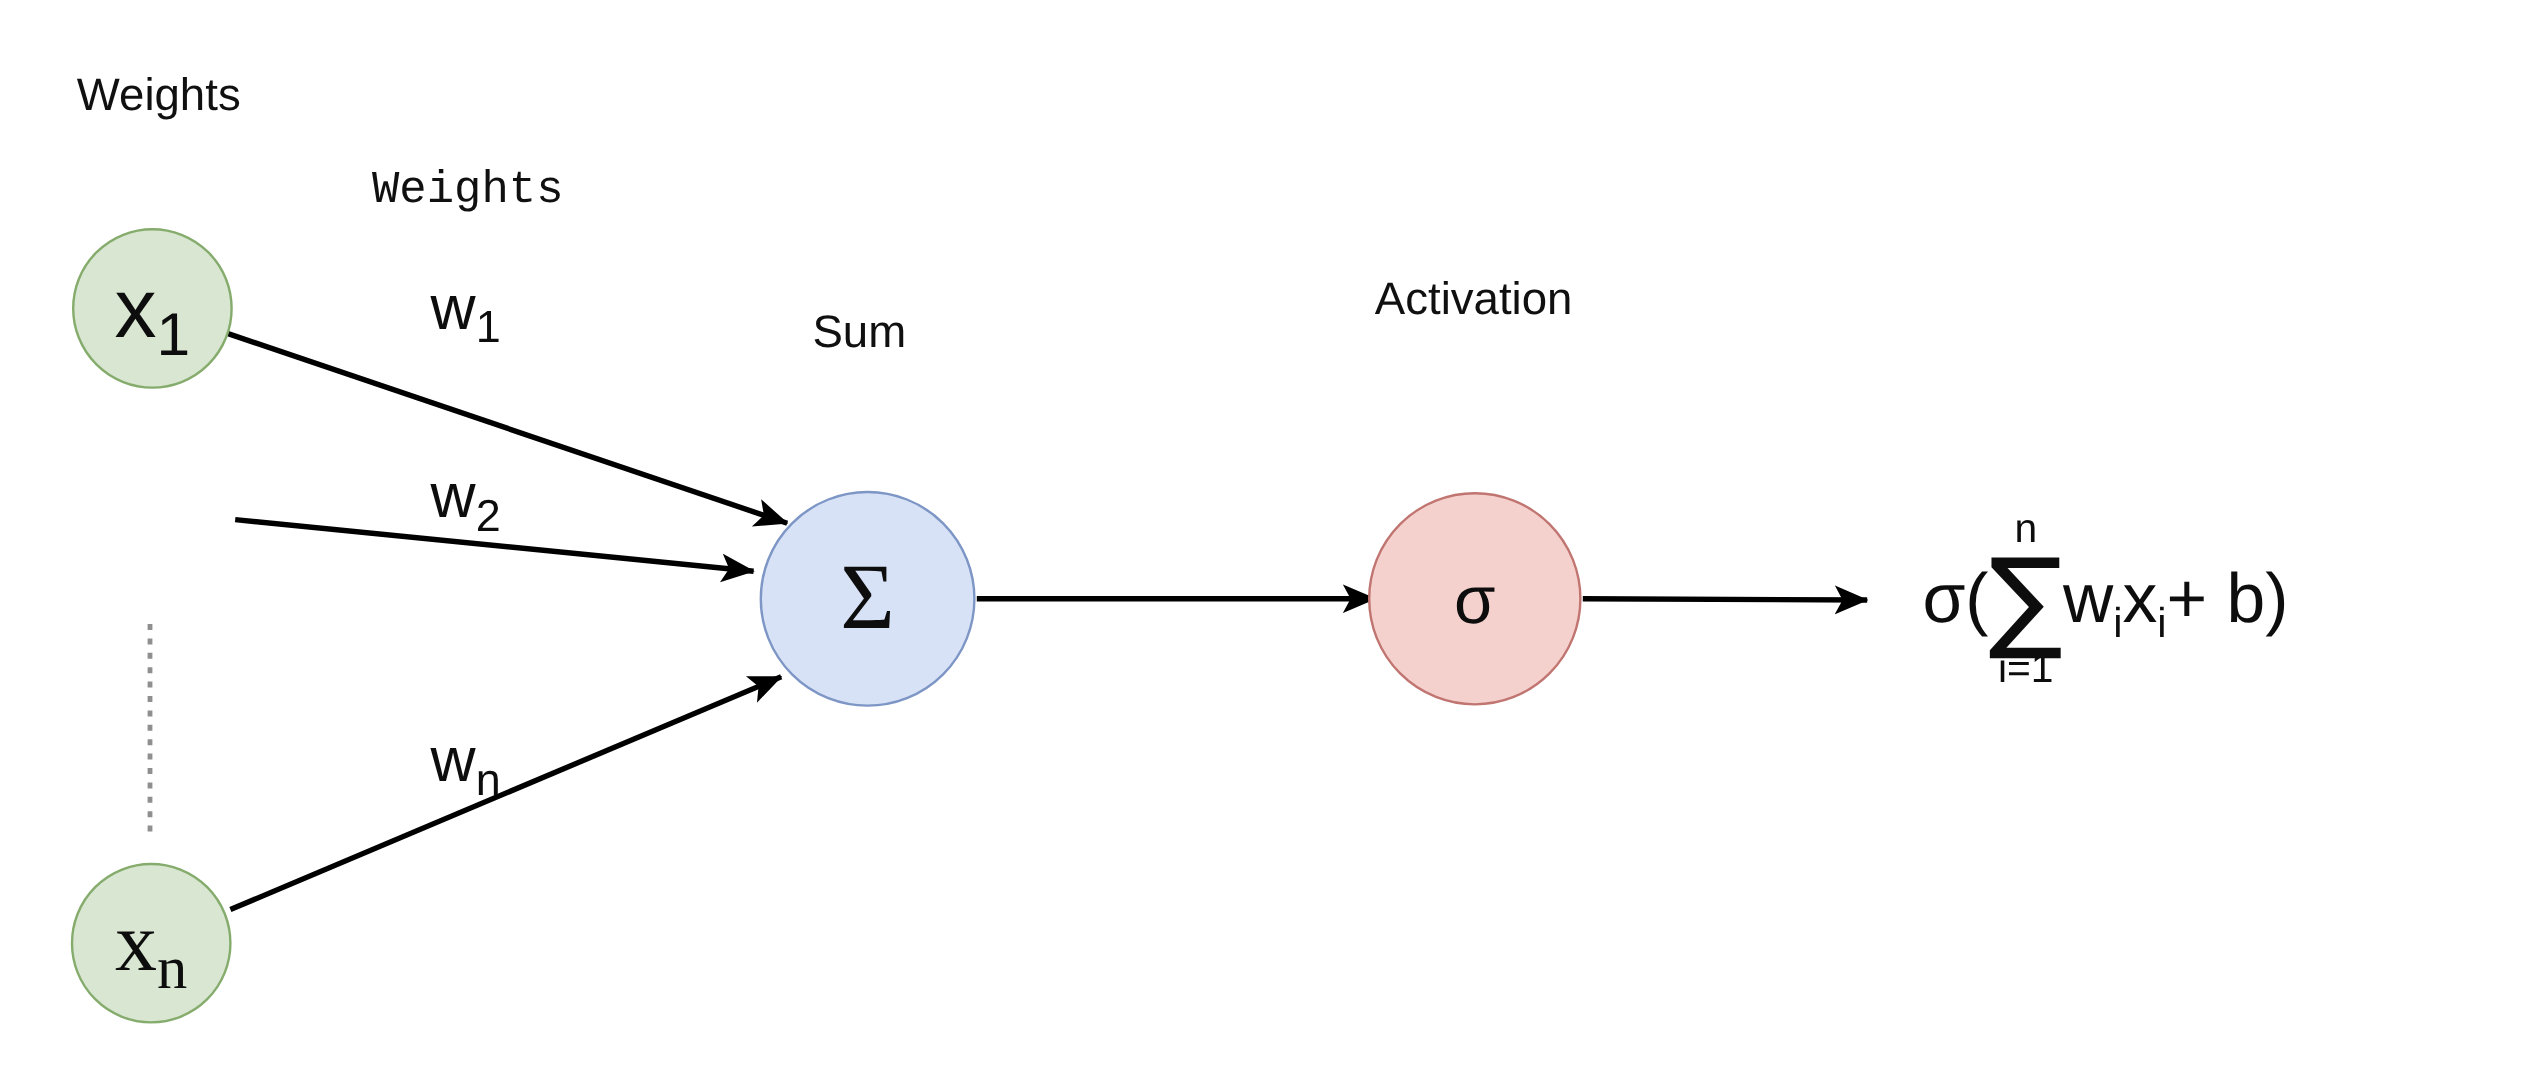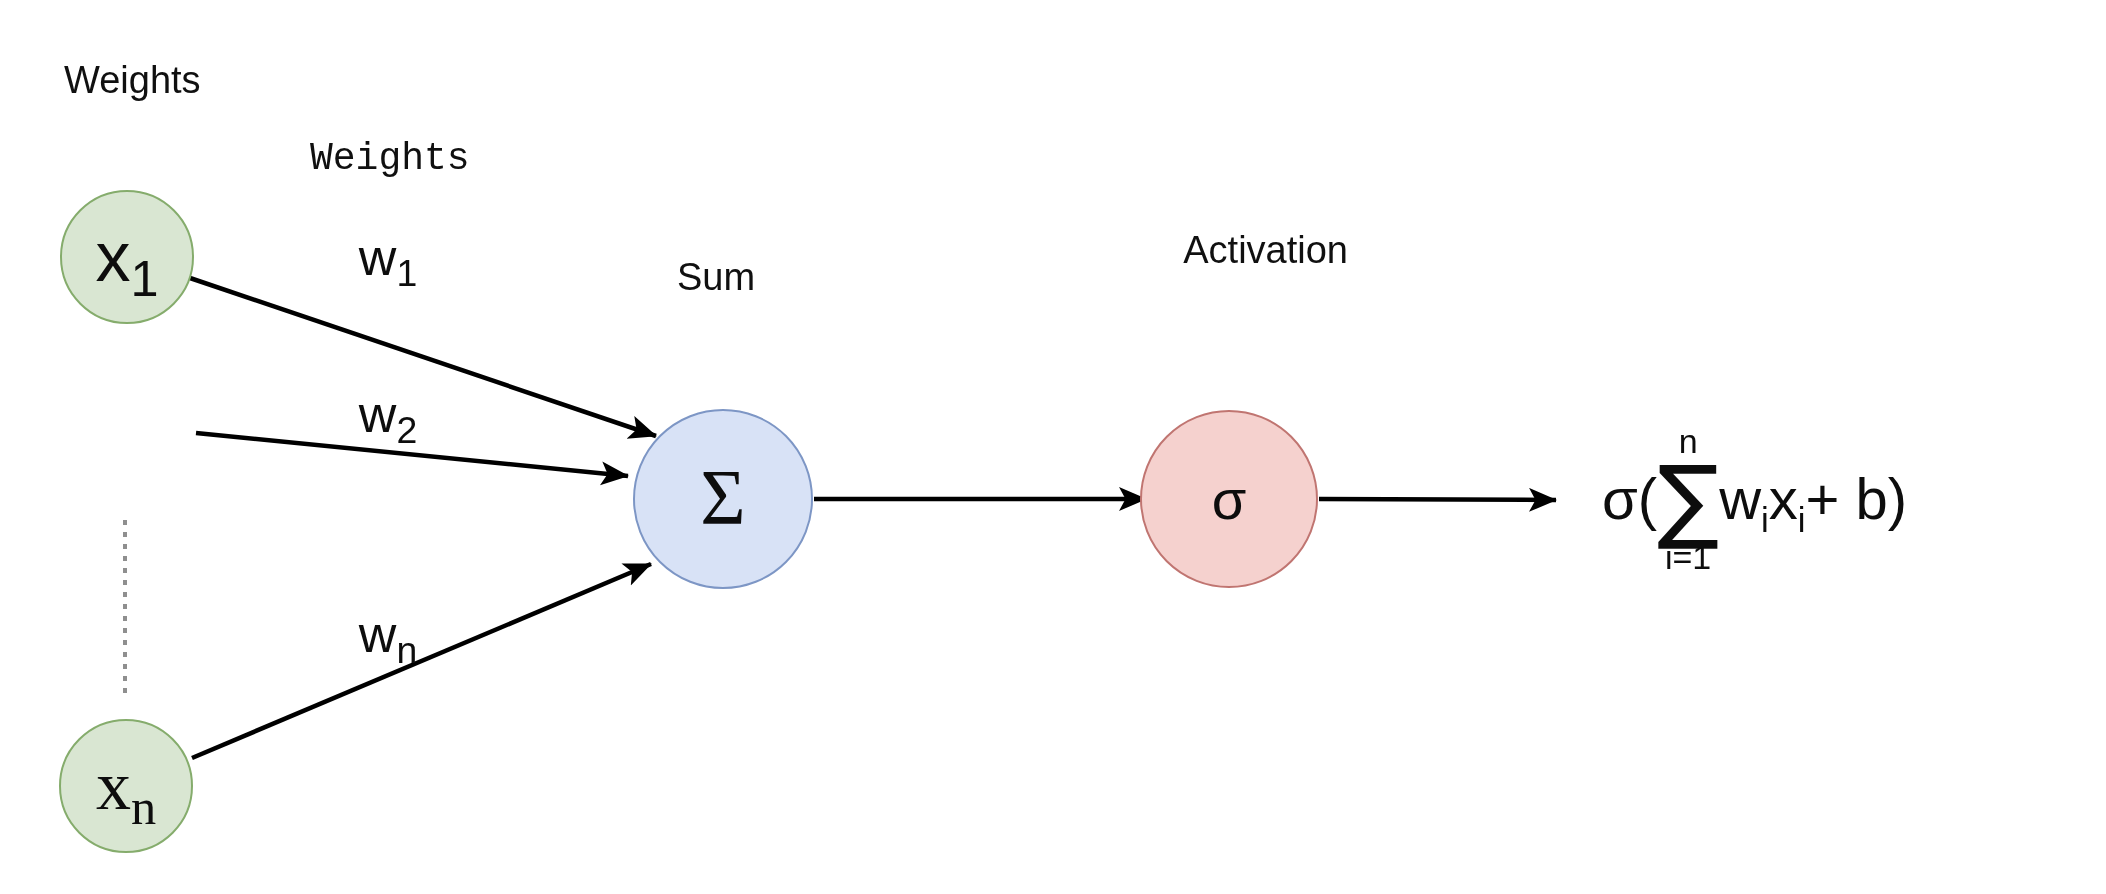--- a/index.html
+++ b/index.html
@@ -18,21 +18,21 @@
     font-size:38px;
     line-height:1;
     color:#101010;
     white-space:nowrap;
   }
   #lbl-inputs{left:64px;top:61px;}
   #lbl-weights{left:310px;top:140px;font-family:Liberation Mono, monospace;}
   #lbl-sum{left:677px;top:258px;}
   #lbl-activation{
     left:1108px;top:224px;width:240px;
-    text-align:right;line-height:52px;white-space:normal;
+    text-align:center;line-height:52px;white-space:normal;
   }
 
   .node{
     position:absolute;
     border-radius:50%;
     display:flex;align-items:center;justify-content:center;
     box-sizing:border-box;
   }
   .node.input{
     width:134px;height:134px;

